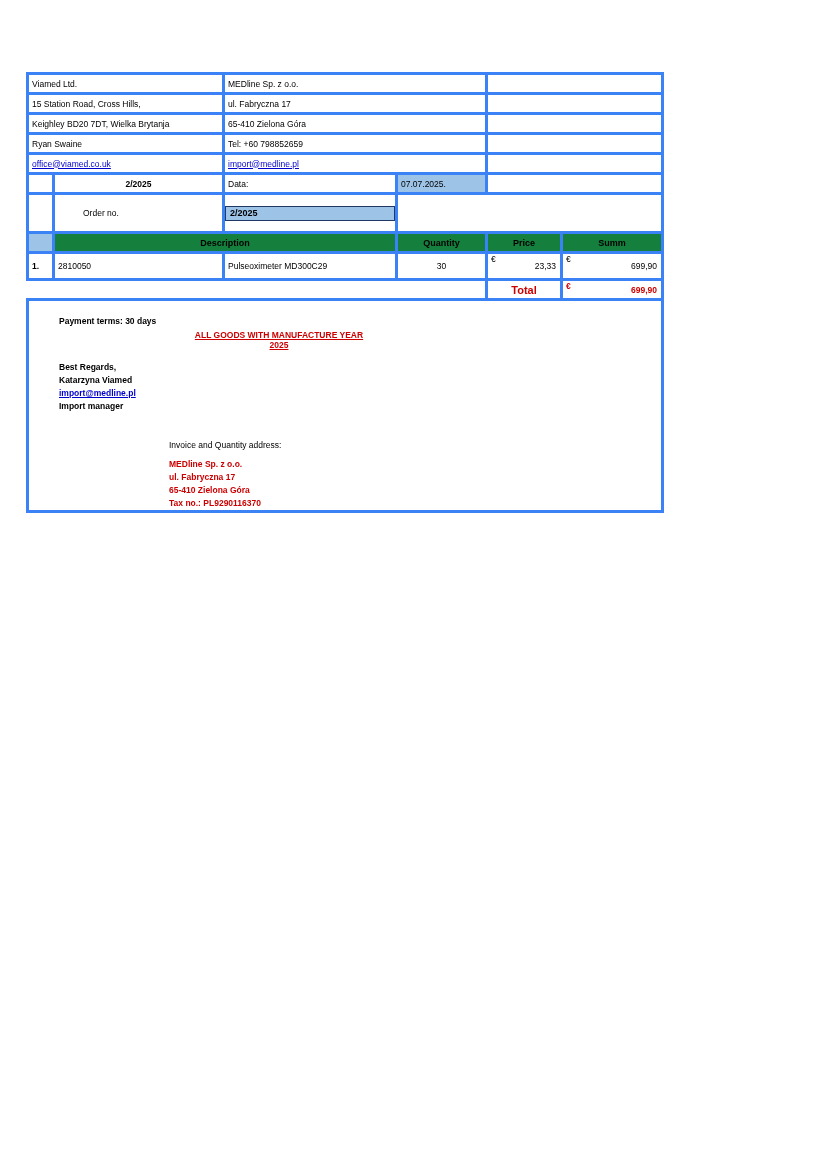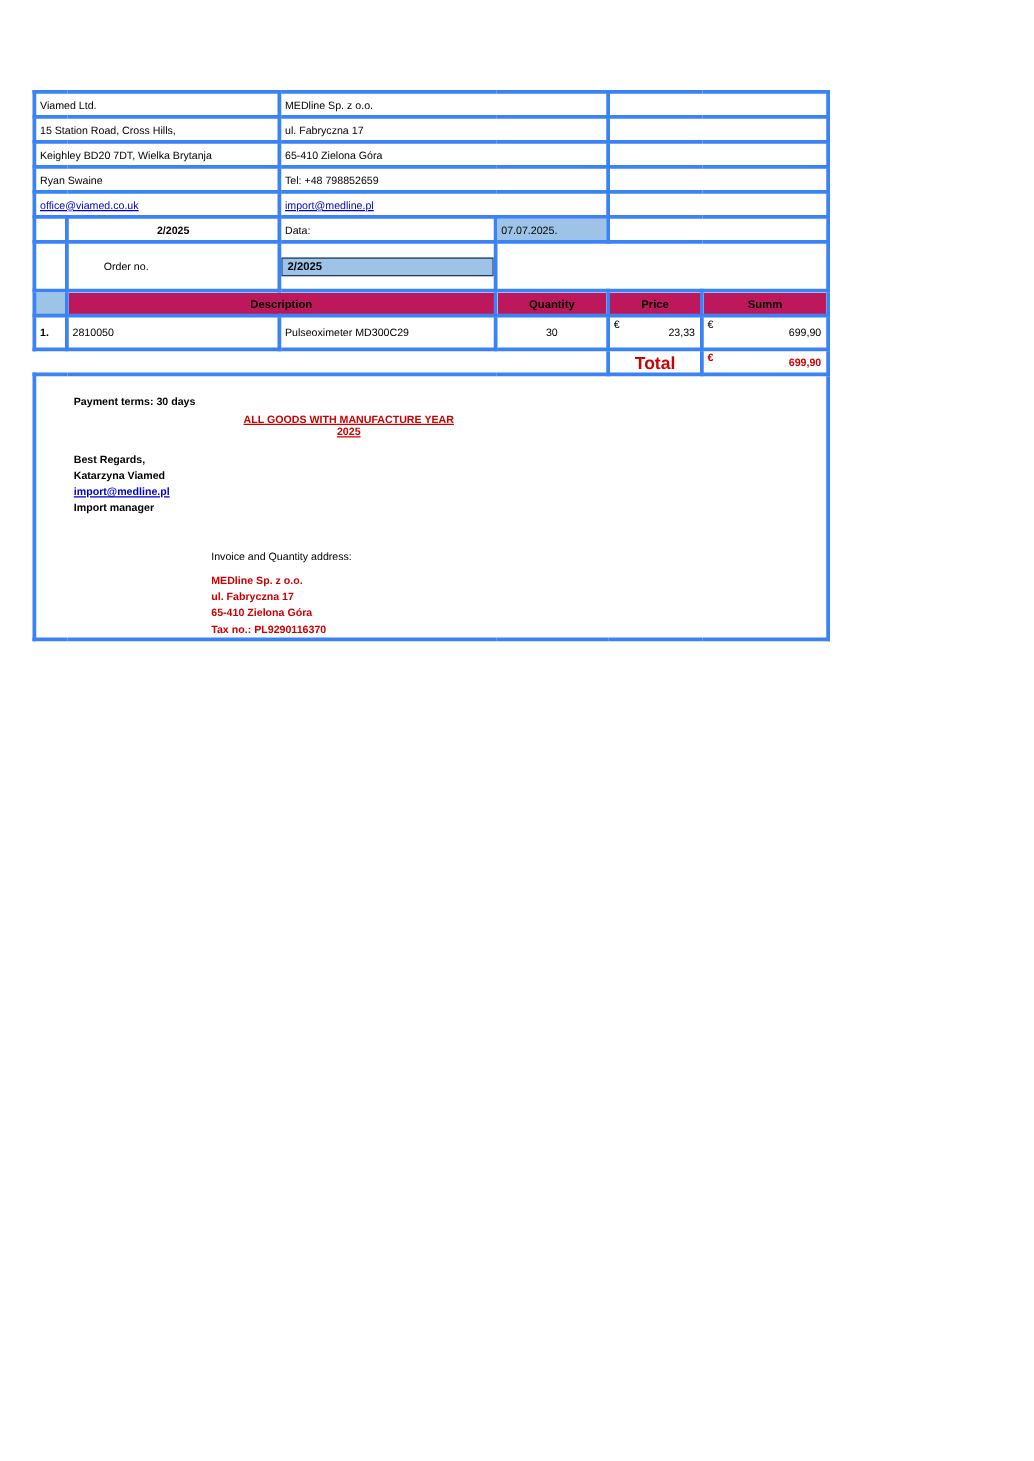--- a/index.html
+++ b/index.html
@@ -39,21 +39,21 @@
     display: block;
     padding: 0 3px;
   }
   .link {
     color: #0000cc;
     text-decoration: underline;
   }
   .center { text-align: center; }
   .bold { font-weight: bold; }
   .hdr {
-    background: #be185d;
+    background: #15803d;
     font-weight: bold;
     text-align: center;
     font-size: 9px;
   }
   .hdr-blank { background: #9dc3e6; }
   .fill-blue {
     background: #9dc3e6;
     margin-top: 40px;
   }
   .orderno-box {
@@ -73,21 +73,21 @@
     color: #cc0000;
     font-weight: bold;
     text-decoration: underline;
     text-align: center;
     font-size: 8.5px;
   }
   .total-label {
     color: #cc0000;
     font-weight: bold;
     text-align: center;
-    font-size: 14px;
+    font-size: 11px;
   }
   .money-cell {
     position: relative;
   }
   .money-cell .cur {
     position: absolute;
     left: 3px;
     top: 0;
   }
   .money-cell .amt {
@@ -149,21 +149,21 @@
       <td colspan="2">
         <span class="cell-text">65-410 Zielona Góra</span>
       </td>
       <td colspan="2"></td>
     </tr>
     <tr>
       <td colspan="2">
         <span class="cell-text">Ryan Swaine</span>
       </td>
       <td colspan="2">
-        <span class="cell-text">Tel: +48 798852659</span>
+        <span class="cell-text">Tel: +60 798852659</span>
       </td>
       <td colspan="2"></td>
     </tr>
     <tr>
       <td colspan="2">
         <span class="cell-text link">office@viamed.co.uk</span>
       </td>
       <td colspan="2">
         <span class="cell-text link">import@medline.pl</span>
       </td>

